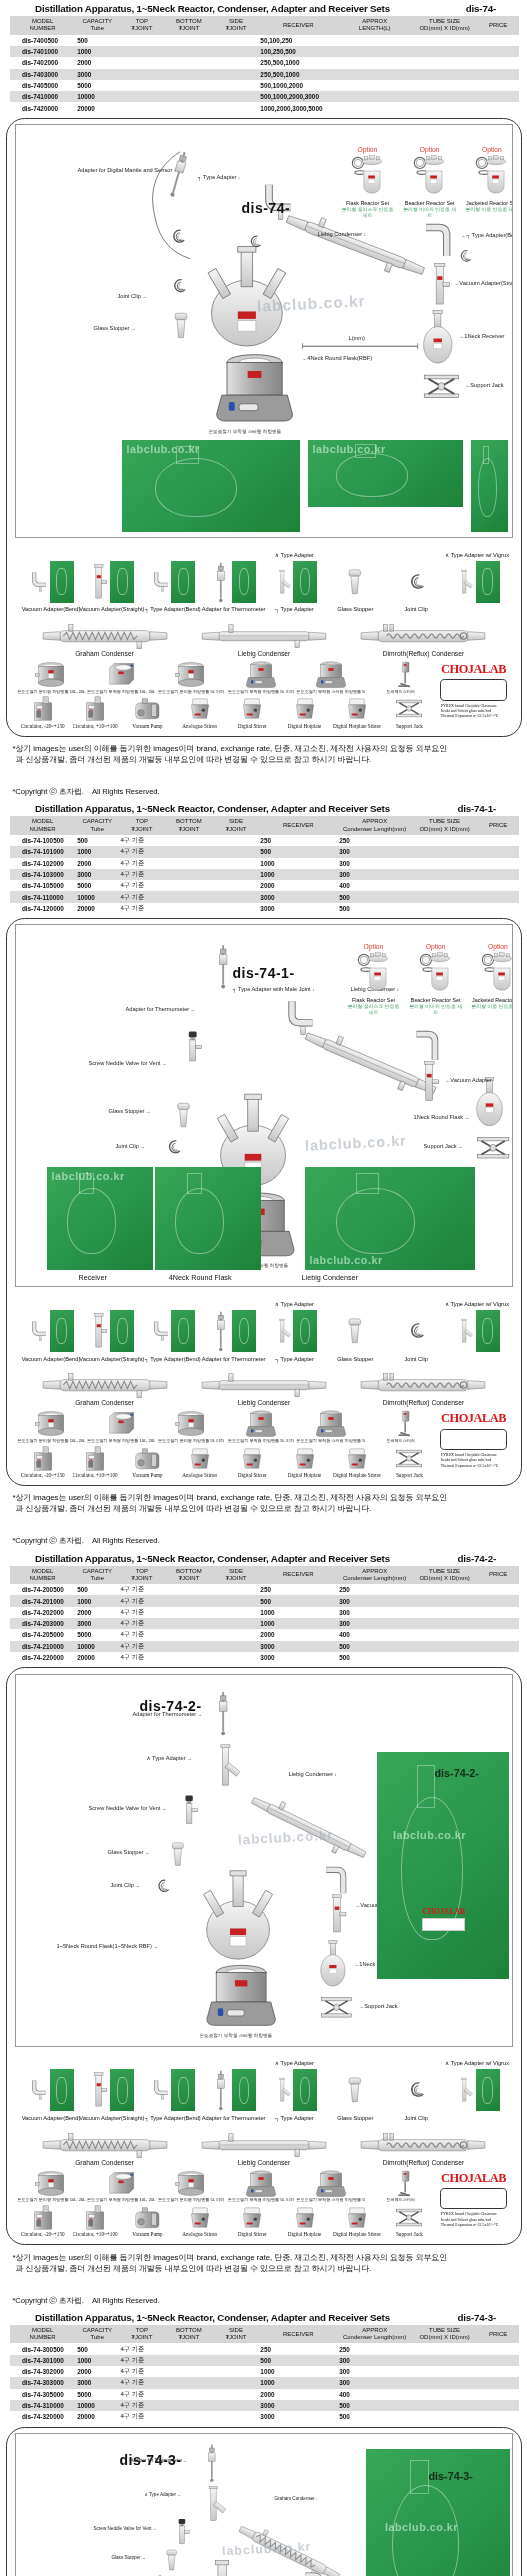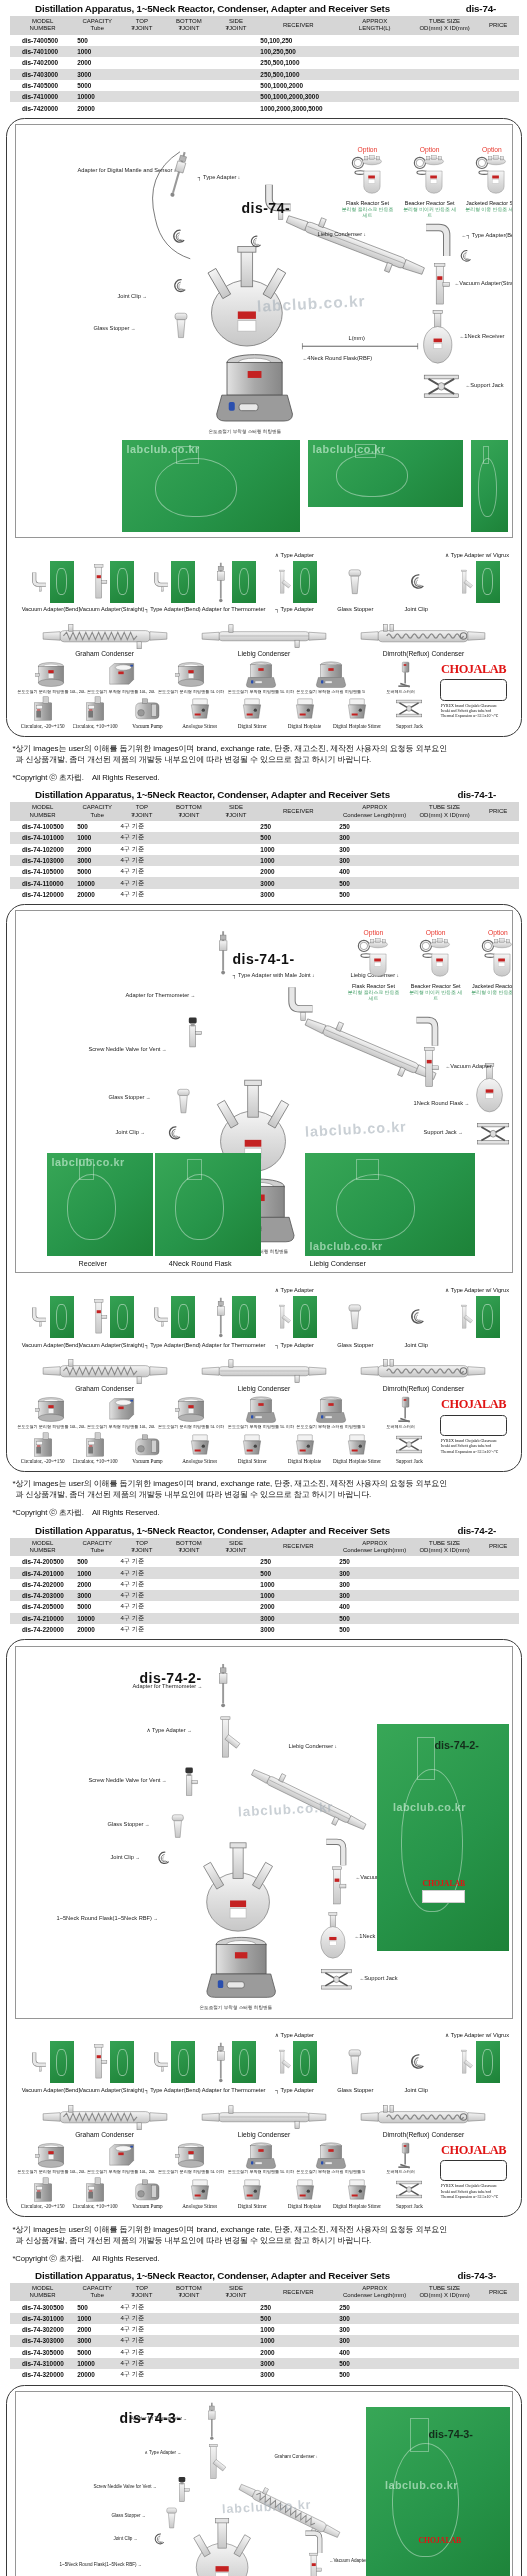--- a/index.html
+++ b/index.html
@@ -66,21 +66,21 @@
   .acc-item svg{width:32px;height:29px;}
   .acc-cap{font-size:4.1px;text-align:center;line-height:1.15;margin-top:0.5px;white-space:nowrap;overflow:hidden;max-width:100%;}
   .acc-cap-en{font-size:5.2px;font-family:"Liberation Serif",serif;}
   .acc-brand{width:76px;text-align:center;padding-top:2.1px;}
   .brand-name{color:#e01414;font-size:12.4px;font-weight:700;font-family:"Liberation Serif",serif;letter-spacing:-0.5px;}
   .brand-box{border:1px solid #333;border-radius:4.6px;height:19.6px;margin:2.1px 4.1px;}
   .brand-note{font-size:4px;text-align:left;padding-left:5.2px;line-height:1.3;font-family:"Liberation Serif",serif;white-space:nowrap;}
   
   .footnote{padding:4.1px 12.4px 3.1px;font-size:8px;letter-spacing:-0.1px;}
   .fn-line2{padding-left:3.1px;}
-  .fn-copy{margin-top:8px;font-size:7.7px;white-space:pre-wrap;}
+  .fn-copy{margin-top:22px;font-size:7.7px;white-space:pre-wrap;}
 </style>
 </head>
 <body>
 
 <svg width="0" height="0" style="position:absolute" aria-hidden="true">
 <defs>
 <linearGradient id="g-glass" x1="0" y1="0" x2="0" y2="1">
         <stop offset="0" stop-color="#f5f5f5"></stop>
         <stop offset=".5" stop-color="#ddd"></stop>
         <stop offset="1" stop-color="#c7c7c7"></stop>
@@ -853,21 +853,21 @@
         <div class="photo" style="left:31px;top:242px;width:106px;height:103px">
             <span class="pwm">labclub.co.kr</span>
           </div>
         
         
         
         <div class="photo" style="left:139px;top:242px;width:106px;height:103px"></div>
         <div class="photo" style="left:289px;top:242px;width:170px;height:103px">
             <span class="pwm low">labclub.co.kr</span>
           </div>
-        <div class="photo-cap" style="position:static;display:inline-block;margin:348px 0 0 62px">Receiver</div><div class="photo-cap" style="position:static;display:inline-block;margin:348px 16px 0 62px">4Neck Round Flask</div><div class="photo-cap" style="position:static;display:inline-block;margin:348px 0 0 62px">Liebig Condenser</div>
+        <div class="photo-cap" style="position:static;display:inline-block;margin:348px 0 0 62px">Receiver</div><div class="photo-cap" style="position:static;display:inline-block;margin:348px 8px 0 62px">4Neck Round Flask</div><div class="photo-cap" style="position:static;display:inline-block;margin:348px 0 0 62px">Liebig Condenser</div>
       </div>
       <div class="parts-row">
         <div class="part">
             <div class="part-top"></div>
             <div class="part-body">
               <svg viewBox="0 0 38 82" width="19.6" height="42">
                 <use href="#i-bend"></use>
               </svg>
               <div class="pphoto" data-photo="true"></div>
             </div>

